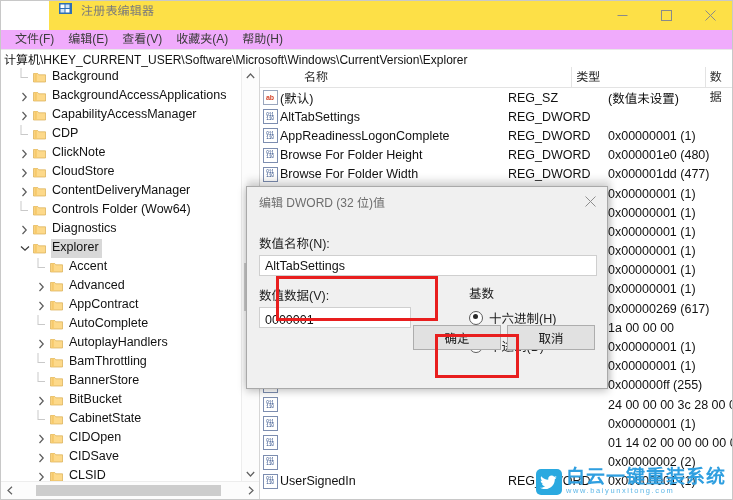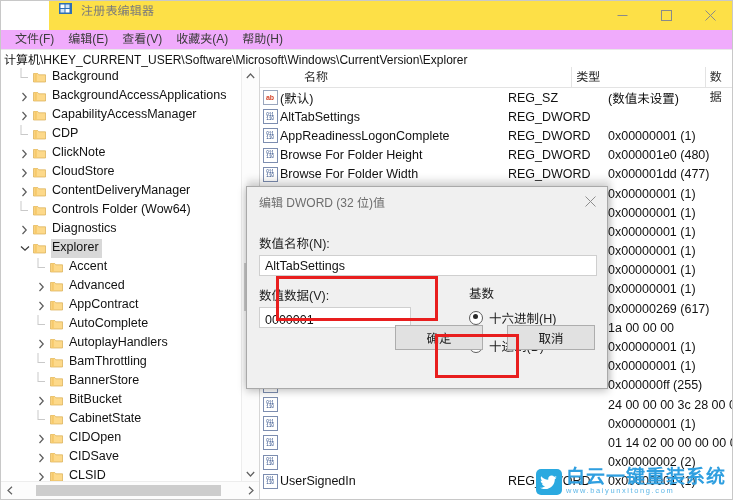--- a/index.html
+++ b/index.html
@@ -79,21 +79,21 @@
   .dbody{position:relative;padding:0 12px;}
   .dlabel{font-size:12.5px;color:#222;margin-top:18px;margin-bottom:3px;}
   .dinput{height:21px;background:#fff;border:1px solid #cfcfcf;display:flex;align-items:center;padding-left:5px;font-size:12.5px;color:#111;box-sizing:border-box;}
   .row2{display:flex;margin-top:7px;}
   .col-l{width:197px;flex:0 0 197px;}
   .col-r{flex:1 1 auto;padding-left:13px;}
   .grouptitle{font-size:12.5px;color:#222;margin-bottom:6px;}
   .radio{display:flex;align-items:center;font-size:12.5px;color:#222;margin-bottom:9px;}
   .radio .rc{width:12px;height:12px;border-radius:50%;border:1px solid #5c5c5c;background:#fff;margin-right:6px;position:relative;flex:0 0 auto;}
   .radio.on .rc::after{content:"";position:absolute;left:2.5px;top:2.5px;width:5px;height:5px;border-radius:50%;background:#2a2a2a;}
-  .btnrow{position:absolute;right:12px;bottom:14px;display:flex;gap:24px;justify-content:center;}
+  .btnrow{position:absolute;right:12px;bottom:14px;display:flex;gap:6px;justify-content:center;}
   .dbtn{width:88px;height:25px;background:#e1e1e1;border:1px solid #adadad;font-size:12.5px;color:#1a1a1a;display:flex;align-items:center;justify-content:center;box-sizing:border-box;}
 
   
   .redbox{position:absolute;border:3px solid #e81e1e;box-sizing:border-box;pointer-events:none;}
 
   
   .wm{position:absolute;right:6px;bottom:4px;display:flex;align-items:flex-end;}
   .wm .bird{width:26px;height:26px;border-radius:5px;background:#2aa9e0;display:flex;align-items:center;justify-content:center;margin-right:4px;}
   .wm .wmtxt{display:flex;flex-direction:column;align-items:flex-start;}
   .wm .wm1{font-size:19px;color:#2f9fe0;font-weight:bold;letter-spacing:1px;line-height:20px;font-family:"DejaVu Sans",sans-serif;}

